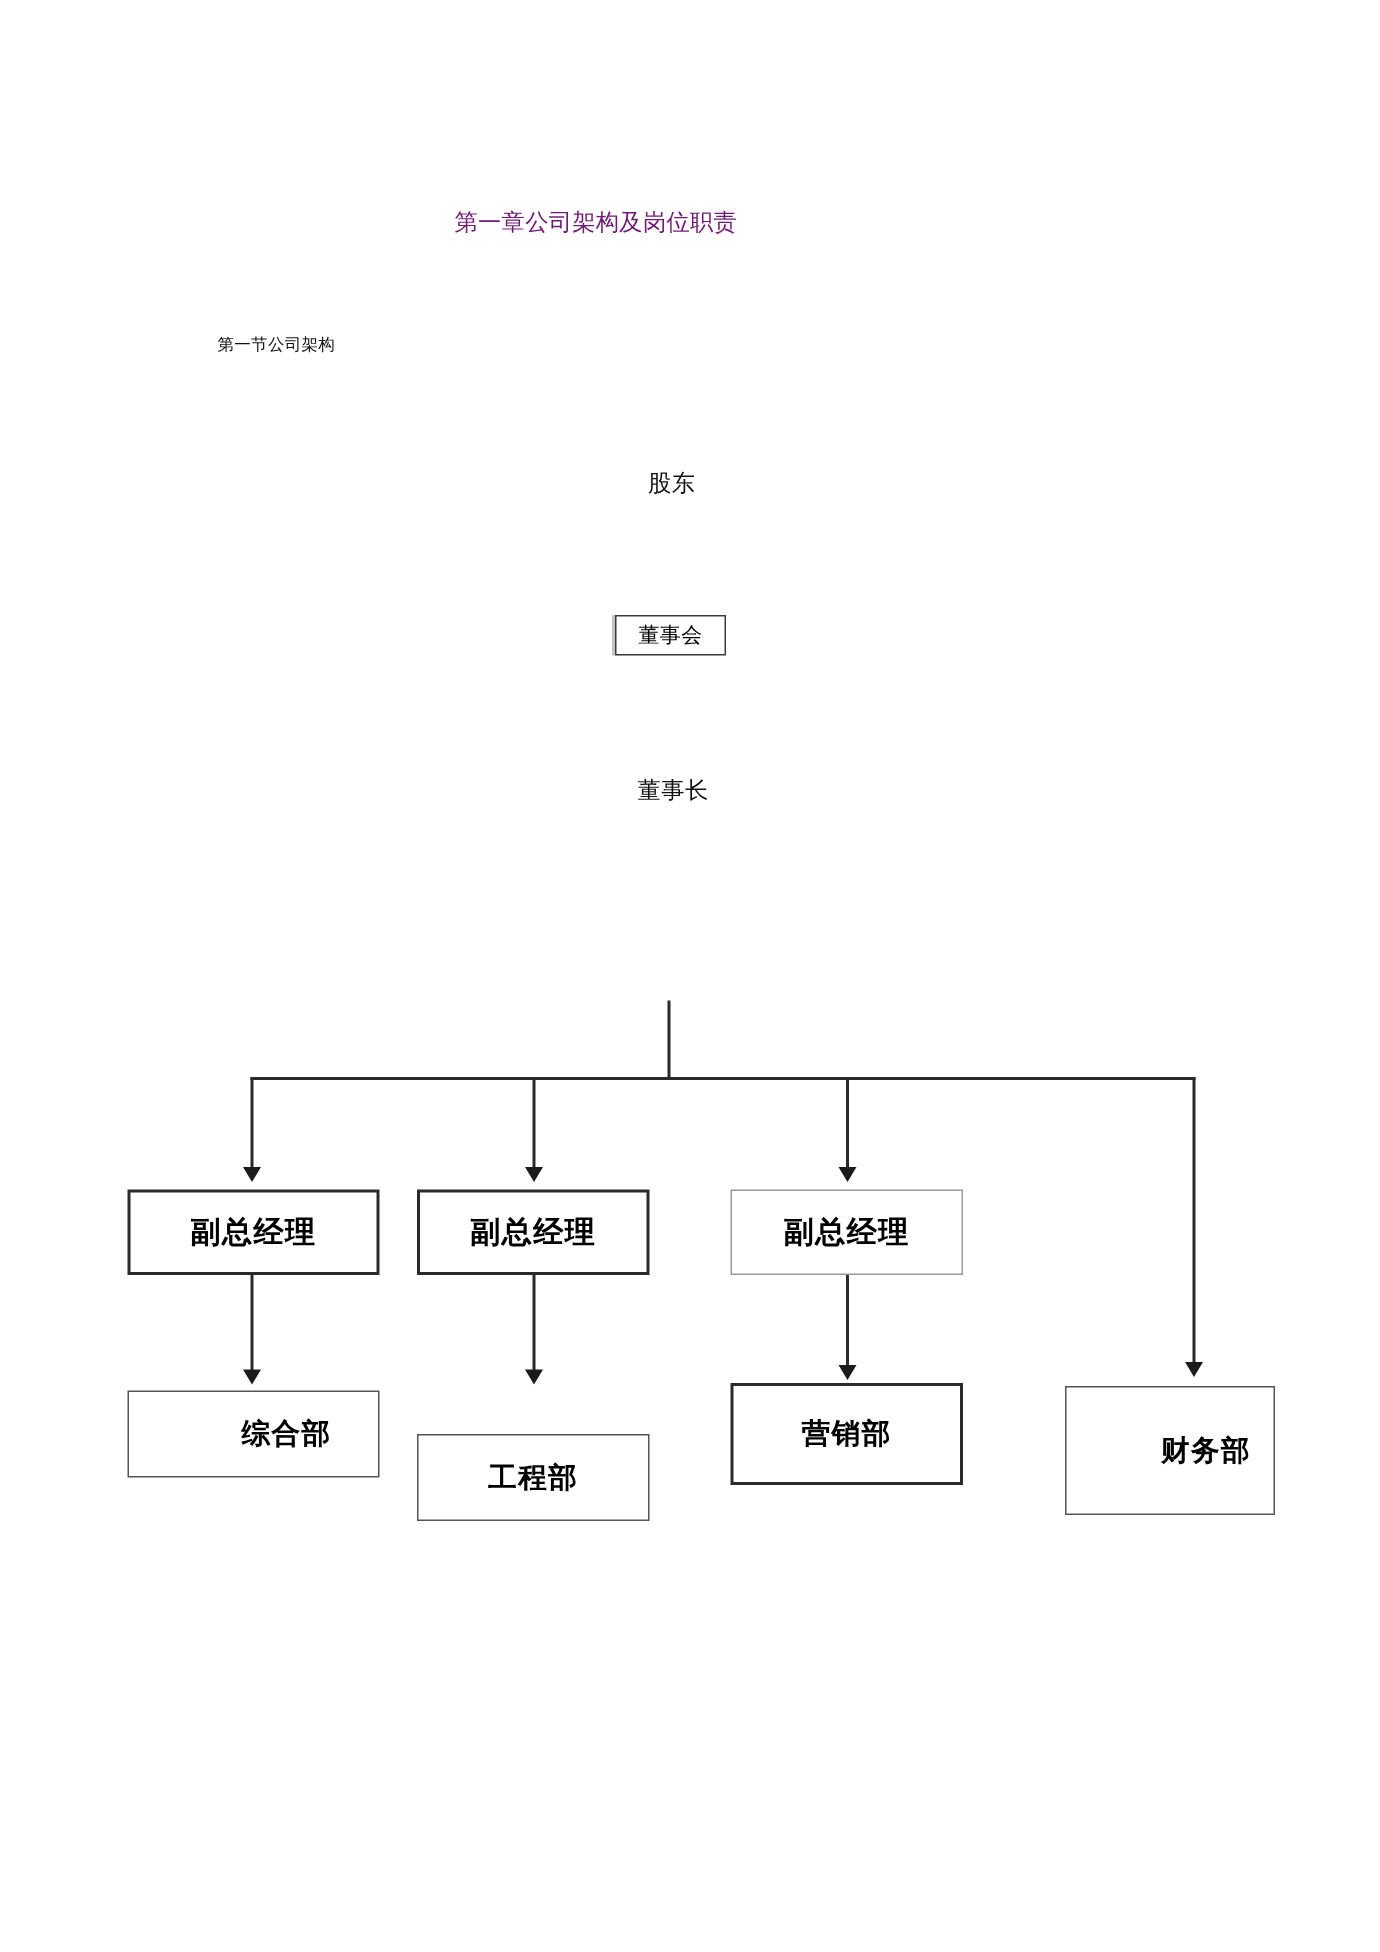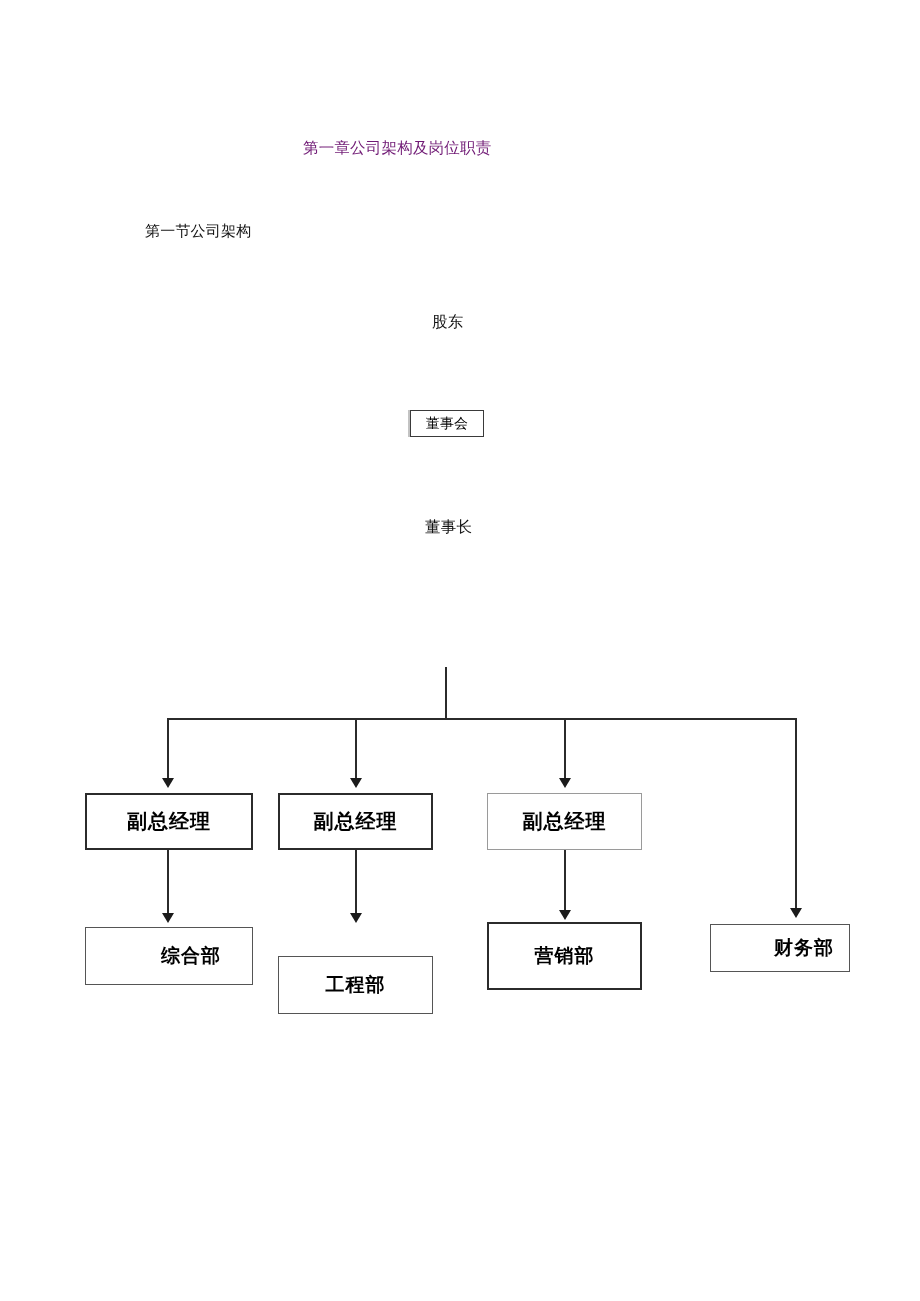--- a/index.html
+++ b/index.html
@@ -22,21 +22,21 @@
     position: absolute;
     white-space: nowrap;
     line-height: 1;
   }
   .doc-title {
     font-size: 15.5px;
     letter-spacing: 0.2px;
     color: #701a75;
   }
   .section-title {
-    font-size: 15px;
+    font-size: 11px;
     letter-spacing: 0.2px;
     color: #111111;
   }
   .plain-node {
     font-size: 15.5px;
     letter-spacing: 0.3px;
     color: #111111;
   }
   
   .node-box {
@@ -165,17 +165,17 @@
   </div>
 
   <div class="node-box box-mid" style="left:278px; top:956px; width:155px; height:58px;text-align:center;">
     <span class="lbl-dept">工程部</span>
   </div>
 
   <div class="node-box box-bold" style="left:487px; top:922px; width:155px; height:68px;">
     <span class="lbl-dept">营销部</span>
   </div>
 
-  <div class="node-box box-mid" style="left:710px; top:924px; width:140px; height:48px;padding-left:48px;">
+  <div class="node-box box-mid" style="left:710px; top:924px; width:140px; height:86px;padding-left:48px;">
     <span class="lbl-dept">财务部</span>
   </div>
 
 </div>
 
 </body></html>

